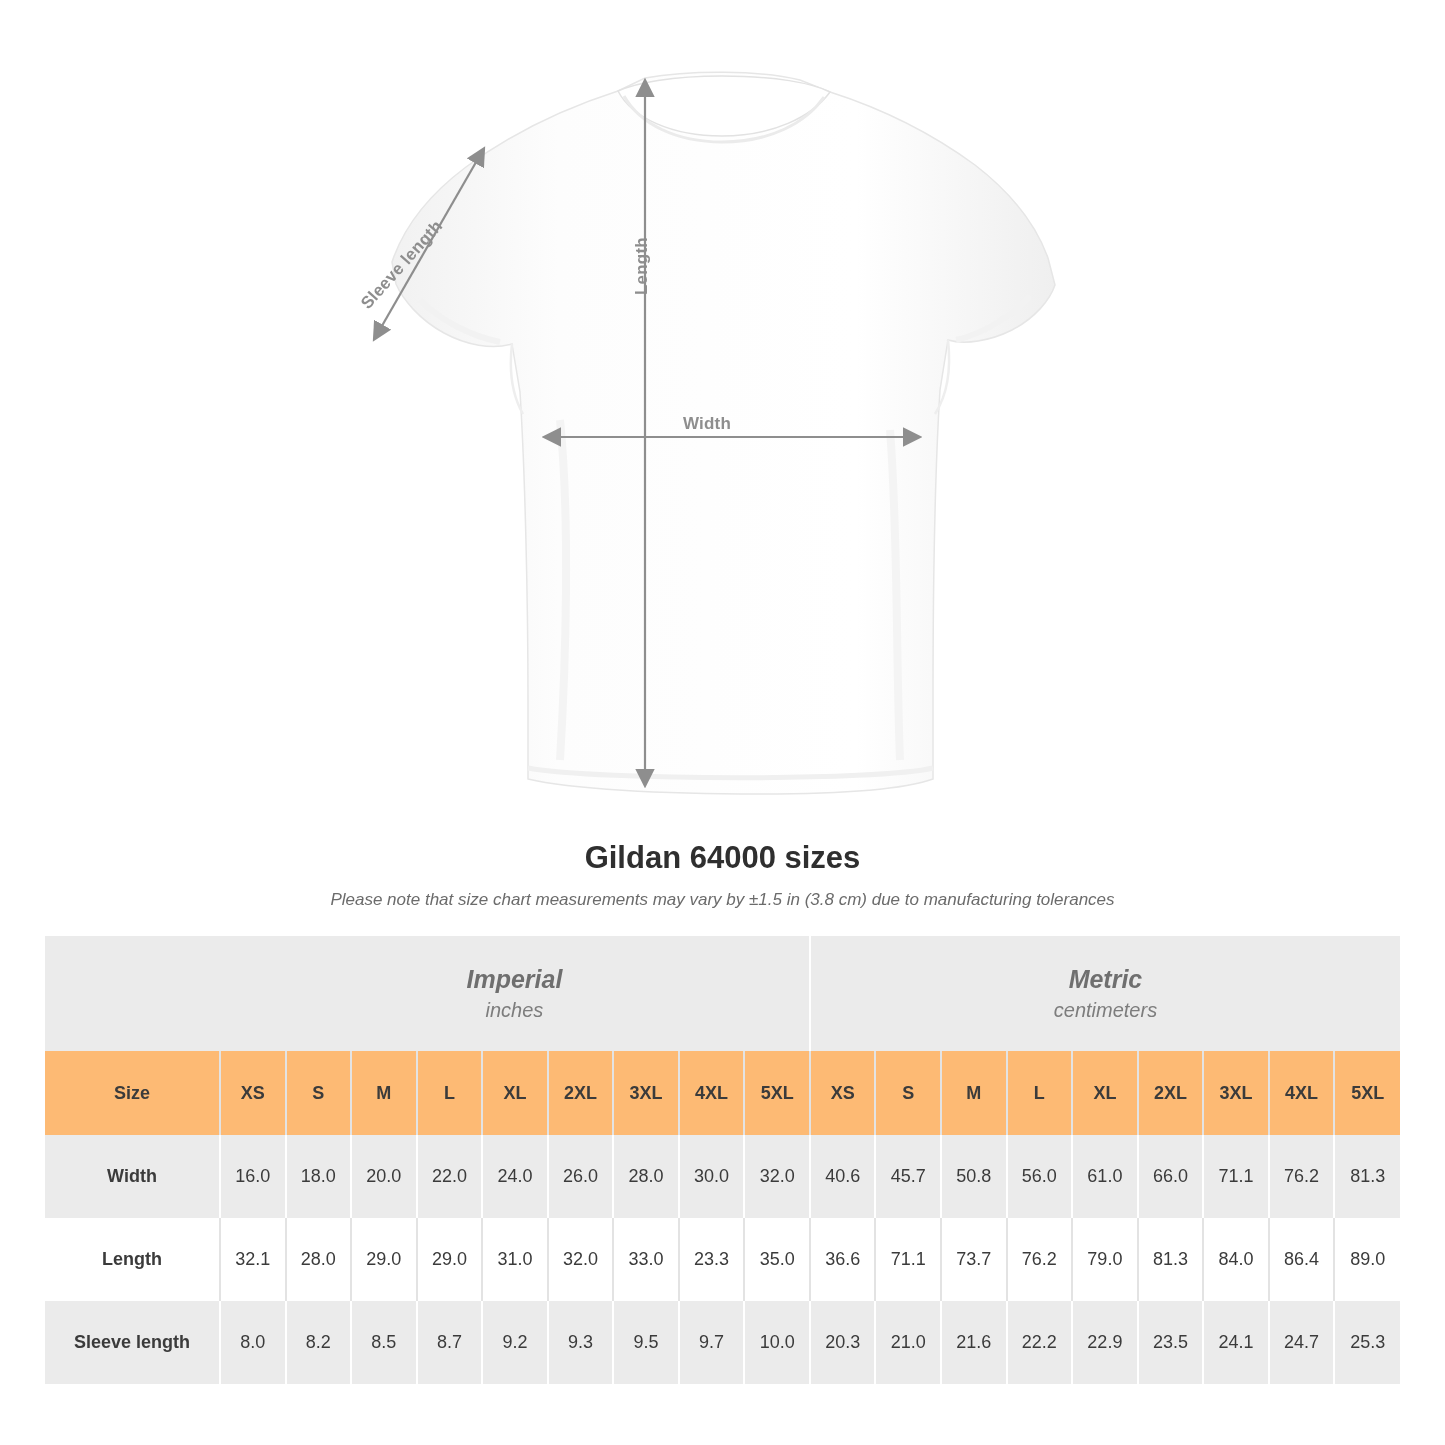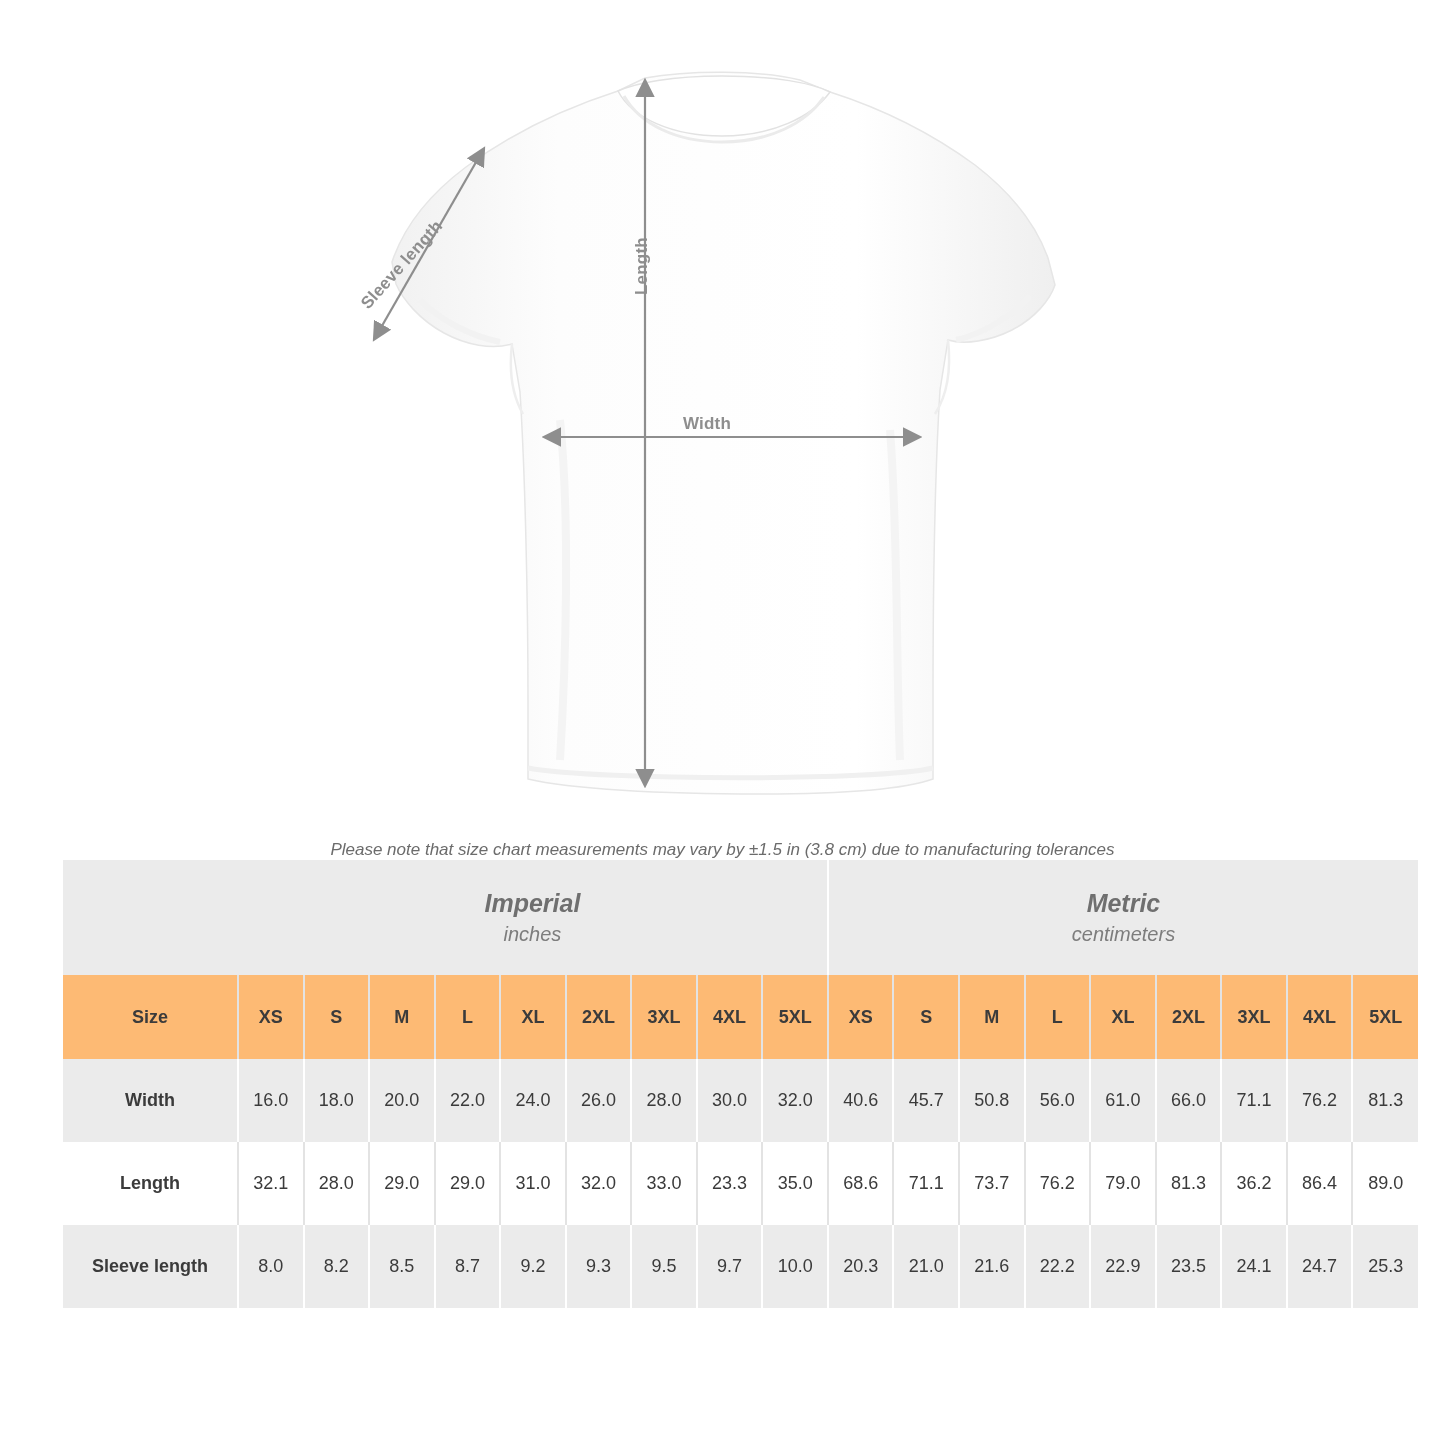--- a/index.html
+++ b/index.html
@@ -69,21 +69,22 @@
   }
   .chart-note {
     font-size: 17px;
     font-style: italic;
     color: #6b6b6b;
     margin: 0;
   }
 
   
   .table-wrap {
-    padding: 0 63px;
+    margin-top: 26px;
+    padding: 0 45px;
   }
   table.size-table {
     width: 1355px;
     border-collapse: collapse;
     table-layout: fixed;
   }
   table.size-table td, table.size-table th {
     padding: 0;
     text-align: center;
     vertical-align: middle;
@@ -202,20 +203,21 @@
         <line x1="375" y1="338" x2="483" y2="150" marker-start="url(#arrTail)" marker-end="url(#arrHead)"></line>
       </g>
     </svg>
 
     <div class="dim-label width-label">Width</div>
     <div class="dim-label length-label">Length</div>
     <div class="dim-label sleeve-label">Sleeve length</div>
   </div>
 
   <div class="title-block">
+    <h1 class="chart-title">Gildan 64000 sizes</h1>
     <p class="chart-note">Please note that size chart measurements may vary by ±1.5 in (3.8 cm) due to manufacturing tolerances</p>
   </div>
 
   <div class="table-wrap">
     <table class="size-table">
       <tbody>
         <tr class="unitbar">
           <td class="first-col"></td>
           <td class="unit-cell sep" colspan="9">
             <span>Imperial</span>
@@ -275,27 +277,27 @@
           <td class="first-col row-label sep-grey">Length</td>
           <td class="val-col sep-grey">32.1</td>
           <td class="val-col sep-grey">28.0</td>
           <td class="val-col sep-grey">29.0</td>
           <td class="val-col sep-grey">29.0</td>
           <td class="val-col sep-grey">31.0</td>
           <td class="val-col sep-grey">32.0</td>
           <td class="val-col sep-grey">33.0</td>
           <td class="val-col sep-grey">23.3</td>
           <td class="val-col sep-grey">35.0</td>
-          <td class="val-col sep-grey">68.6</td>
+          <td class="val-col sep-grey">36.6</td>
           <td class="val-col sep-grey">71.1</td>
           <td class="val-col sep-grey">73.7</td>
           <td class="val-col sep-grey">76.2</td>
           <td class="val-col sep-grey">79.0</td>
           <td class="val-col sep-grey">81.3</td>
-          <td class="val-col sep-grey">36.2</td>
+          <td class="val-col sep-grey">84.0</td>
           <td class="val-col sep-grey">86.4</td>
           <td class="val-col">89.0</td>
         </tr>
 
         <tr class="data-row row-alt">
           <td class="first-col row-label sep">Sleeve length</td>
           <td class="val-col sep">8.0</td>
           <td class="val-col sep">8.2</td>
           <td class="val-col sep">8.5</td>
           <td class="val-col sep">8.7</td>

